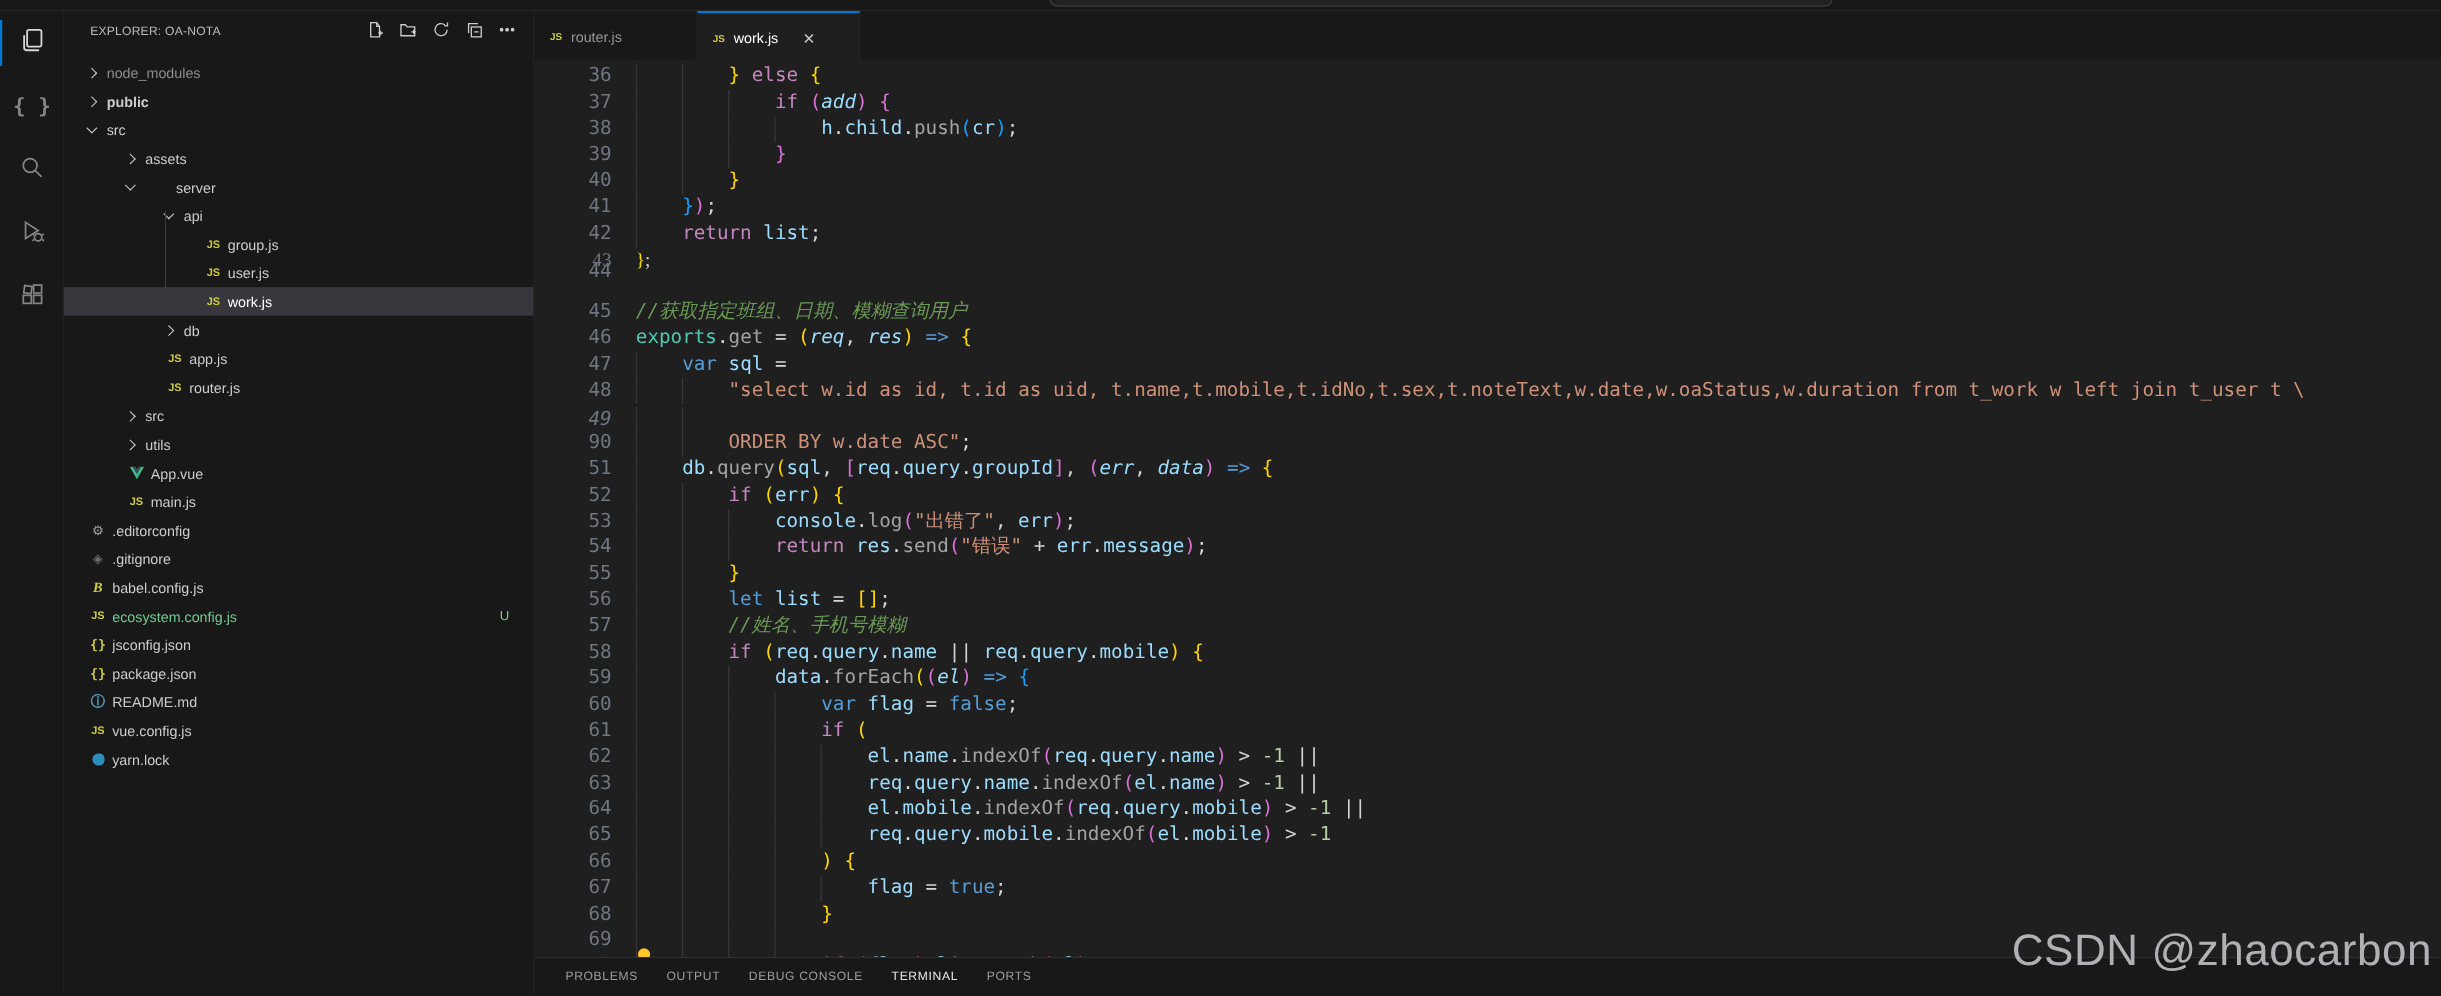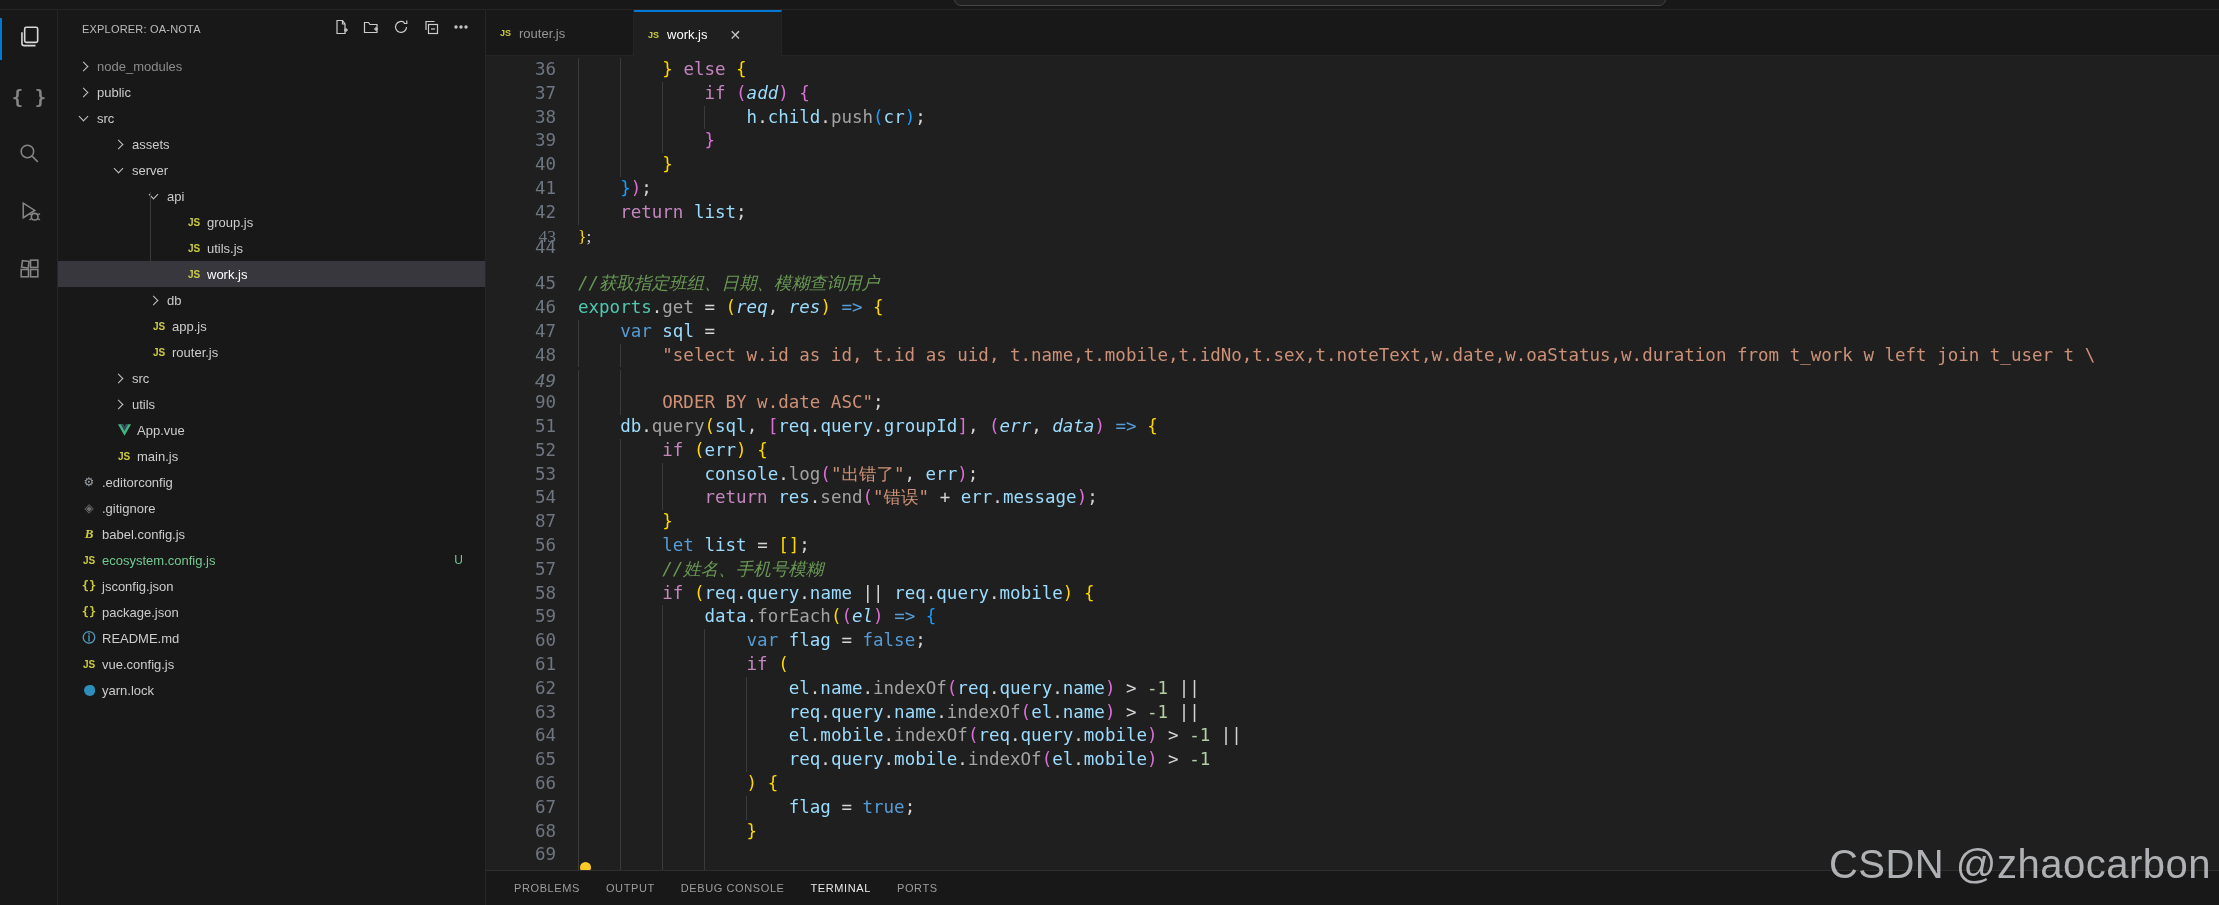--- a/index.html
+++ b/index.html
@@ -142,51 +142,51 @@
             <circle cx="8" cy="8" r="1.1" fill="#ccc"></circle>
             <circle cx="13" cy="8" r="1.1" fill="#ccc"></circle>
           </svg></span>
     </span>
   </div>
   <div id="tree">
       <div class="trow ignored" style="padding-left: 22px;">
         <span class="chev"></span>
         <span>node_modules</span>
       </div>
-      <div class="trow" style="padding-left: 22px;">
+      <div class="trow" style="padding-left: 22px; font-weight: bold;">
         <span class="chev"></span>
         <span>public</span>
       </div>
       <div class="trow" style="padding-left: 22px;">
         <span class="chev open"></span>
         <span>src</span>
       </div>
       <div class="trow" style="padding-left: 57px;">
         <span class="chev"></span>
         <span>assets</span>
       </div>
-      <div class="trow" style="padding-left: 57px;">
+      <div class="trow" style="padding-left: 57px; gap: 28px;">
         <span class="chev open"></span>
         <span>server</span>
       </div>
       <div class="trow" style="padding-left: 92px;">
         <span class="chev open"></span>
         <span>api</span>
       </div>
       <div class="trow" style="padding-left: 127px;">
         <span class="ficon">
           <span class="fi-js">JS</span>
         </span>
         <span>group.js</span>
       </div>
       <div class="trow" style="padding-left: 127px;">
         <span class="ficon">
           <span class="fi-js">JS</span>
         </span>
-        <span>utils.js</span>
+        <span>user.js</span>
       </div>
       <div class="trow sel" style="padding-left: 127px;">
         <span class="ficon">
           <span class="fi-js">JS</span>
         </span>
         <span>work.js</span>
       </div>
       <div class="trow" style="padding-left: 92px;">
         <span class="chev"></span>
         <span>db</span>
@@ -311,21 +311,21 @@
       <div class="cl" style="top: 216.2px;"><span class="num">45</span><span class="code"><span class="tk-c">//获取指定班组、日期、模糊查询用户</span></span></div>
       <div class="cl" style="top: 240px;"><span class="num">46</span><span class="code"><span class="tk-t">exports</span><span class="tk-p">.</span><span class="tk-f">get</span><span class="tk-p"> = </span><span class="tk-g">(</span><span class="tk-v it">req</span><span class="tk-p">, </span><span class="tk-v it">res</span><span class="tk-g">)</span><span class="tk-p"> </span><span class="tk-s">=&gt;</span><span class="tk-p"> </span><span class="tk-g">{</span></span></div>
       <div class="cl" style="top: 263.8px;"><span class="num">47</span><span class="iguide" style="left: 92px;"></span><span class="code"><span class="tk-p">    </span><span class="tk-s">var</span><span class="tk-p"> </span><span class="tk-v">sql</span><span class="tk-p"> =</span></span></div>
       <div class="cl" style="top: 287.6px;"><span class="num">48</span><span class="iguide" style="left: 92px;"></span><span class="iguide" style="left: 134.12px;"></span><span class="code"><span class="tk-p">        </span><span class="tk-r">"select w.id as id, t.id as uid, t.name,t.mobile,t.idNo,t.sex,t.noteText,w.date,w.oaStatus,w.duration from t_work w left join t_user t \</span></span></div>
       <div class="cl" style="top: 314px; font-style: italic;"><span class="num">49</span><span class="iguide" style="left: 92px;"></span><span class="iguide" style="left: 134.12px;"></span></div>
       <div class="cl" style="top: 335.2px;"><span class="num">90</span><span class="iguide" style="left: 92px;"></span><span class="iguide" style="left: 134.12px;"></span><span class="code"><span class="tk-p">        </span><span class="tk-r">ORDER BY w.date ASC"</span><span class="tk-p">;</span></span></div>
       <div class="cl" style="top: 359px;"><span class="num">51</span><span class="iguide" style="left: 92px;"></span><span class="code"><span class="tk-p">    </span><span class="tk-v">db</span><span class="tk-p">.</span><span class="tk-f">query</span><span class="tk-g">(</span><span class="tk-v">sql</span><span class="tk-p">, </span><span class="tk-m">[</span><span class="tk-v">req</span><span class="tk-p">.</span><span class="tk-v">query</span><span class="tk-p">.</span><span class="tk-v">groupId</span><span class="tk-m">]</span><span class="tk-p">, </span><span class="tk-m">(</span><span class="tk-v it">err</span><span class="tk-p">, </span><span class="tk-v it">data</span><span class="tk-m">)</span><span class="tk-p"> </span><span class="tk-s">=&gt;</span><span class="tk-p"> </span><span class="tk-g">{</span></span></div>
       <div class="cl" style="top: 382.8px;"><span class="num">52</span><span class="iguide" style="left: 92px;"></span><span class="iguide" style="left: 134.12px;"></span><span class="code"><span class="tk-p">        </span><span class="tk-k">if</span><span class="tk-p"> </span><span class="tk-g">(</span><span class="tk-v">err</span><span class="tk-g">)</span><span class="tk-p"> </span><span class="tk-g">{</span></span></div>
       <div class="cl" style="top: 406.6px;"><span class="num">53</span><span class="iguide" style="left: 92px;"></span><span class="iguide" style="left: 134.12px;"></span><span class="iguide" style="left: 176.24px;"></span><span class="code"><span class="tk-p">            </span><span class="tk-v">console</span><span class="tk-p">.</span><span class="tk-f">log</span><span class="tk-m">(</span><span class="tk-r">"出错了"</span><span class="tk-p">, </span><span class="tk-v">err</span><span class="tk-m">)</span><span class="tk-p">;</span></span></div>
       <div class="cl" style="top: 430.4px;"><span class="num">54</span><span class="iguide" style="left: 92px;"></span><span class="iguide" style="left: 134.12px;"></span><span class="iguide" style="left: 176.24px;"></span><span class="code"><span class="tk-p">            </span><span class="tk-k">return</span><span class="tk-p"> </span><span class="tk-v">res</span><span class="tk-p">.</span><span class="tk-f">send</span><span class="tk-m">(</span><span class="tk-r">"错误"</span><span class="tk-p"> + </span><span class="tk-v">err</span><span class="tk-p">.</span><span class="tk-v">message</span><span class="tk-m">)</span><span class="tk-p">;</span></span></div>
-      <div class="cl" style="top: 454.2px;"><span class="num">87</span><span class="iguide" style="left: 92px;"></span><span class="iguide" style="left: 134.12px;"></span><span class="code"><span class="tk-p">        </span><span class="tk-g">}</span></span></div>
+      <div class="cl" style="top: 454.2px;"><span class="num">55</span><span class="iguide" style="left: 92px;"></span><span class="iguide" style="left: 134.12px;"></span><span class="code"><span class="tk-p">        </span><span class="tk-g">}</span></span></div>
       <div class="cl" style="top: 478px;"><span class="num">56</span><span class="iguide" style="left: 92px;"></span><span class="iguide" style="left: 134.12px;"></span><span class="code"><span class="tk-p">        </span><span class="tk-s">let</span><span class="tk-p"> </span><span class="tk-v">list</span><span class="tk-p"> = </span><span class="tk-g">[]</span><span class="tk-p">;</span></span></div>
       <div class="cl" style="top: 501.8px;"><span class="num">57</span><span class="iguide" style="left: 92px;"></span><span class="iguide" style="left: 134.12px;"></span><span class="code"><span class="tk-p">        </span><span class="tk-c">//姓名、手机号模糊</span></span></div>
       <div class="cl" style="top: 525.6px;"><span class="num">58</span><span class="iguide" style="left: 92px;"></span><span class="iguide" style="left: 134.12px;"></span><span class="code"><span class="tk-p">        </span><span class="tk-k">if</span><span class="tk-p"> </span><span class="tk-g">(</span><span class="tk-v">req</span><span class="tk-p">.</span><span class="tk-v">query</span><span class="tk-p">.</span><span class="tk-v">name</span><span class="tk-p"> || </span><span class="tk-v">req</span><span class="tk-p">.</span><span class="tk-v">query</span><span class="tk-p">.</span><span class="tk-v">mobile</span><span class="tk-g">)</span><span class="tk-p"> </span><span class="tk-g">{</span></span></div>
       <div class="cl" style="top: 549.4px;"><span class="num">59</span><span class="iguide" style="left: 92px;"></span><span class="iguide" style="left: 134.12px;"></span><span class="iguide" style="left: 176.24px;"></span><span class="code"><span class="tk-p">            </span><span class="tk-v">data</span><span class="tk-p">.</span><span class="tk-f">forEach</span><span class="tk-g">(</span><span class="tk-m">(</span><span class="tk-v it">el</span><span class="tk-m">)</span><span class="tk-p"> </span><span class="tk-s">=&gt;</span><span class="tk-p"> </span><span class="tk-b">{</span></span></div>
       <div class="cl" style="top: 573.2px;"><span class="num">60</span><span class="iguide" style="left: 92px;"></span><span class="iguide" style="left: 134.12px;"></span><span class="iguide" style="left: 176.24px;"></span><span class="iguide" style="left: 218.36px;"></span><span class="code"><span class="tk-p">                </span><span class="tk-s">var</span><span class="tk-p"> </span><span class="tk-v">flag</span><span class="tk-p"> = </span><span class="tk-s">false</span><span class="tk-p">;</span></span></div>
       <div class="cl" style="top: 597px;"><span class="num">61</span><span class="iguide" style="left: 92px;"></span><span class="iguide" style="left: 134.12px;"></span><span class="iguide" style="left: 176.24px;"></span><span class="iguide" style="left: 218.36px;"></span><span class="code"><span class="tk-p">                </span><span class="tk-k">if</span><span class="tk-p"> </span><span class="tk-g">(</span></span></div>
       <div class="cl" style="top: 620.8px;"><span class="num">62</span><span class="iguide" style="left: 92px;"></span><span class="iguide" style="left: 134.12px;"></span><span class="iguide" style="left: 176.24px;"></span><span class="iguide" style="left: 218.36px;"></span><span class="iguide" style="left: 260.48px;"></span><span class="code"><span class="tk-p">                    </span><span class="tk-v">el</span><span class="tk-p">.</span><span class="tk-v">name</span><span class="tk-p">.</span><span class="tk-f">indexOf</span><span class="tk-m">(</span><span class="tk-v">req</span><span class="tk-p">.</span><span class="tk-v">query</span><span class="tk-p">.</span><span class="tk-v">name</span><span class="tk-m">)</span><span class="tk-p"> &gt; </span><span class="tk-n">-1</span><span class="tk-p"> ||</span></span></div>
       <div class="cl" style="top: 644.6px;"><span class="num">63</span><span class="iguide" style="left: 92px;"></span><span class="iguide" style="left: 134.12px;"></span><span class="iguide" style="left: 176.24px;"></span><span class="iguide" style="left: 218.36px;"></span><span class="iguide" style="left: 260.48px;"></span><span class="code"><span class="tk-p">                    </span><span class="tk-v">req</span><span class="tk-p">.</span><span class="tk-v">query</span><span class="tk-p">.</span><span class="tk-v">name</span><span class="tk-p">.</span><span class="tk-f">indexOf</span><span class="tk-m">(</span><span class="tk-v">el</span><span class="tk-p">.</span><span class="tk-v">name</span><span class="tk-m">)</span><span class="tk-p"> &gt; </span><span class="tk-n">-1</span><span class="tk-p"> ||</span></span></div>
       <div class="cl" style="top: 668.4px;"><span class="num">64</span><span class="iguide" style="left: 92px;"></span><span class="iguide" style="left: 134.12px;"></span><span class="iguide" style="left: 176.24px;"></span><span class="iguide" style="left: 218.36px;"></span><span class="iguide" style="left: 260.48px;"></span><span class="code"><span class="tk-p">                    </span><span class="tk-v">el</span><span class="tk-p">.</span><span class="tk-v">mobile</span><span class="tk-p">.</span><span class="tk-f">indexOf</span><span class="tk-m">(</span><span class="tk-v">req</span><span class="tk-p">.</span><span class="tk-v">query</span><span class="tk-p">.</span><span class="tk-v">mobile</span><span class="tk-m">)</span><span class="tk-p"> &gt; </span><span class="tk-n">-1</span><span class="tk-p"> ||</span></span></div>
       <div class="cl" style="top: 692.2px;"><span class="num">65</span><span class="iguide" style="left: 92px;"></span><span class="iguide" style="left: 134.12px;"></span><span class="iguide" style="left: 176.24px;"></span><span class="iguide" style="left: 218.36px;"></span><span class="iguide" style="left: 260.48px;"></span><span class="code"><span class="tk-p">                    </span><span class="tk-v">req</span><span class="tk-p">.</span><span class="tk-v">query</span><span class="tk-p">.</span><span class="tk-v">mobile</span><span class="tk-p">.</span><span class="tk-f">indexOf</span><span class="tk-m">(</span><span class="tk-v">el</span><span class="tk-p">.</span><span class="tk-v">mobile</span><span class="tk-m">)</span><span class="tk-p"> &gt; </span><span class="tk-n">-1</span></span></div>

